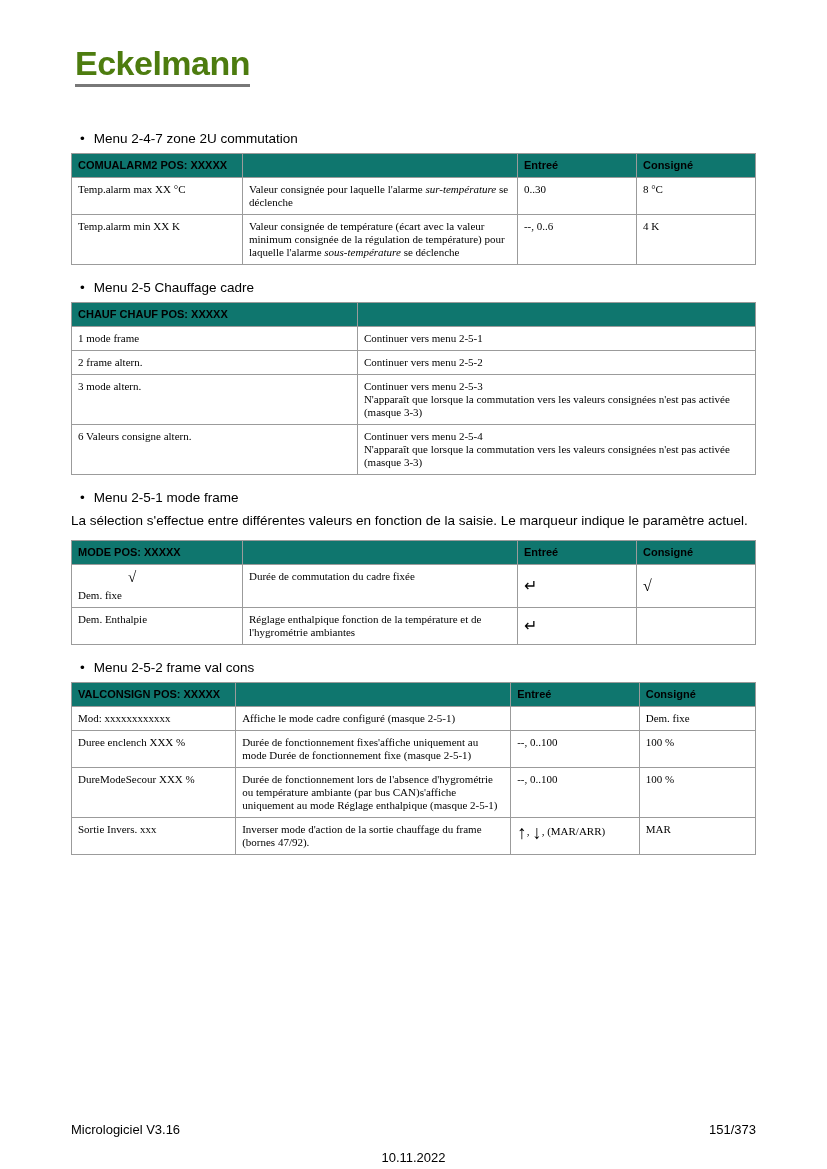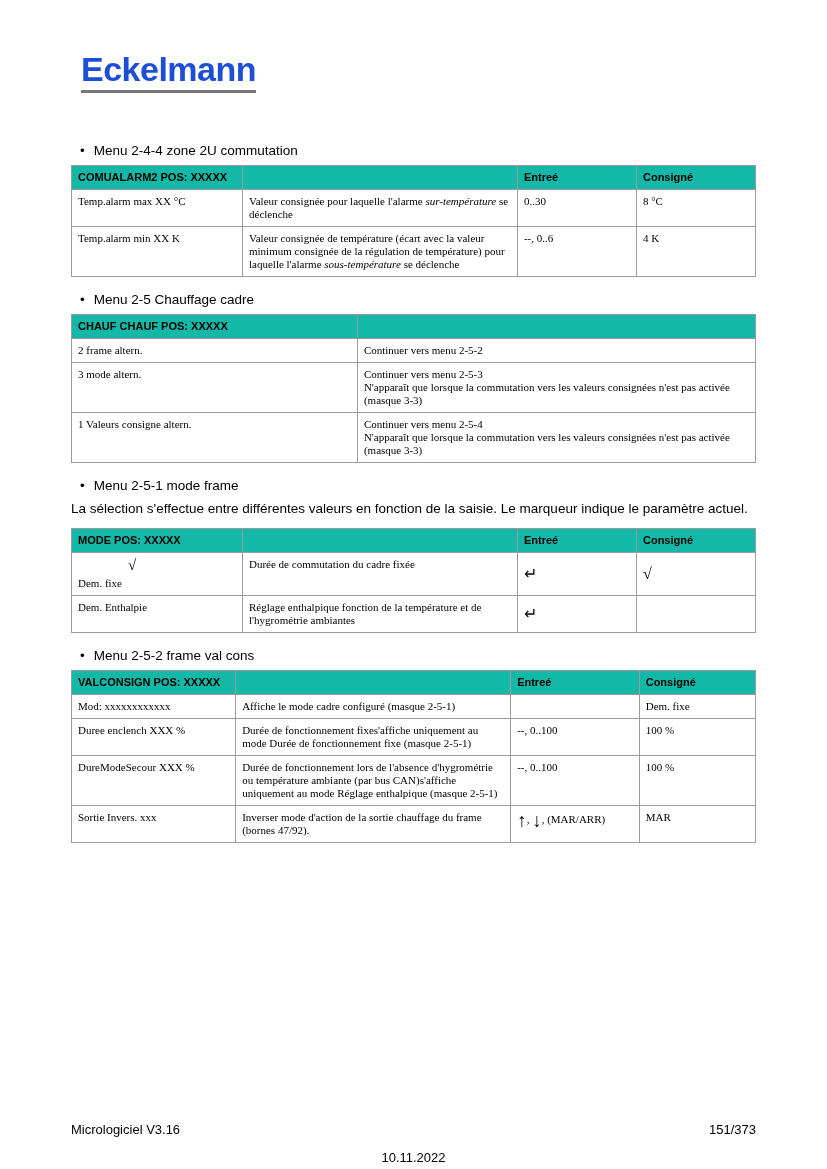--- a/index.html
+++ b/index.html
@@ -12,26 +12,26 @@
     position: relative;
     overflow: hidden;
   }
   .page { position: absolute; inset: 0; padding: 42px 71px 0 71px; }
 
   .logo-wrap { margin-bottom: 40px; }
   .logo {
     display: inline-block;
     font-size: 34px;
     font-weight: bold;
-    color: #1d4ed8;
+    color: #4d7c0f;
     line-height: 1;
     letter-spacing: -0.5px;
     border-bottom: 3px solid #787878;
     padding-bottom: 4px;
-    margin: 10px;
+    margin: 4px;
   }
 
   .bullet {
     display: flex;
     align-items: baseline;
     gap: 9px;
     font-size: 13.5px;
     margin: 15px 0 7px 9px;
   }
   .bullet .dot { font-size: 13.5px; line-height: 1; }
@@ -46,21 +46,21 @@
     table-layout: fixed;
     margin-bottom: 2px;
   }
   .ptable th, .ptable td {
     border: 1px solid #9b9b9b;
     padding: 5px 6px;
     text-align: left;
     vertical-align: top;
     word-wrap: break-word;
   }
-  .ptable th { background: #14b8a6; font-weight: bold; }
+  .ptable th { background: #0f766e; font-weight: bold; }
   .ptable td { font-weight: normal; font-family: Liberation Serif, serif; }
 
   .v-mid { vertical-align: middle !important; }
   .sym { font-size: 16px; line-height: 16px; display: inline-block; }
   .check { font-size: 15px; line-height: 15px; }
   .check-above { margin-left: 50px; margin-bottom: 4px; }
   .arrow { font-size: 19px; line-height: 19px; vertical-align: middle; display: inline-block; }
 
   .footer {
     position: absolute;
@@ -78,21 +78,21 @@
 <body>
 
 <div class="page">
 
   <div class="logo-wrap">
     <h1 class="logo">Eckelmann</h1>
   </div>
 
   <div class="bullet">
     <span class="dot">•</span>
-    <span>Menu 2-4-4 zone 2U commutation</span>
+    <span>Menu 2-4-7 zone 2U commutation</span>
   </div>
 
   <table class="ptable">
     <colgroup>
         <col style="width:25%">
         <col style="width:40.2%">
         <col style="width:17.4%">
         <col style="width:17.4%">
       </colgroup>
     <thead>
@@ -130,32 +130,36 @@
         <col style="width:58.2%">
       </colgroup>
     <thead>
       <tr>
         <th>CHAUF CHAUF POS: XXXXX</th>
         <th></th>
       </tr>
     </thead>
     <tbody>
       <tr>
+        <td>1 mode frame</td>
+        <td>Continuer vers menu 2-5-1</td>
+      </tr>
+      <tr>
         <td>2 frame altern.</td>
         <td>Continuer vers menu 2-5-2</td>
       </tr>
       <tr>
         <td>3 mode altern.</td>
         <td>
           <div>Continuer vers menu 2-5-3</div>
           <div>N'apparaît que lorsque la commutation vers les valeurs consignées n'est pas activée (masque 3-3)</div>
         </td>
       </tr>
       <tr>
-        <td>1 Valeurs consigne altern.</td>
+        <td>6 Valeurs consigne altern.</td>
         <td>
           <div>Continuer vers menu 2-5-4</div>
           <div>N'apparaît que lorsque la commutation vers les valeurs consignées n'est pas activée (masque 3-3)</div>
         </td>
       </tr>
     </tbody>
   </table>
 
   <div class="bullet">
     <span class="dot">•</span>

